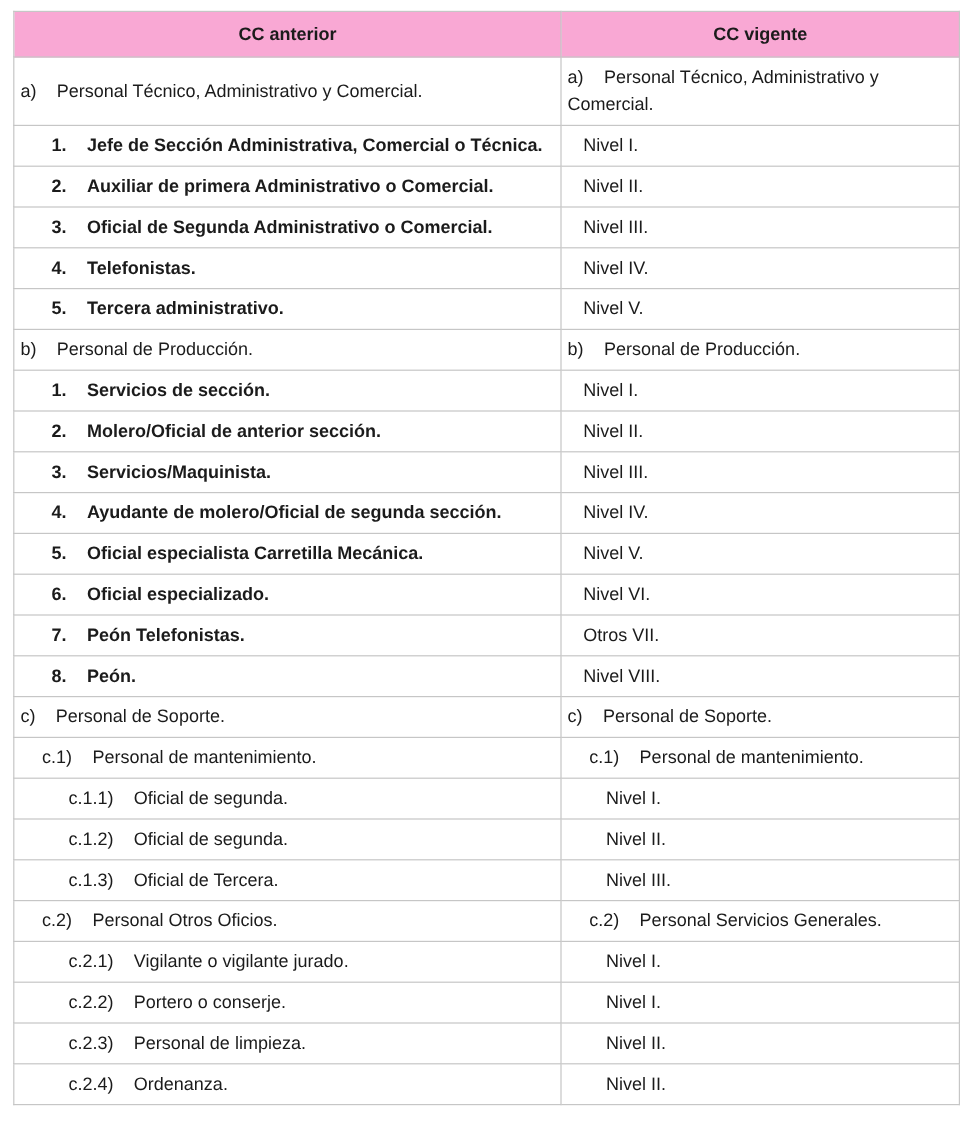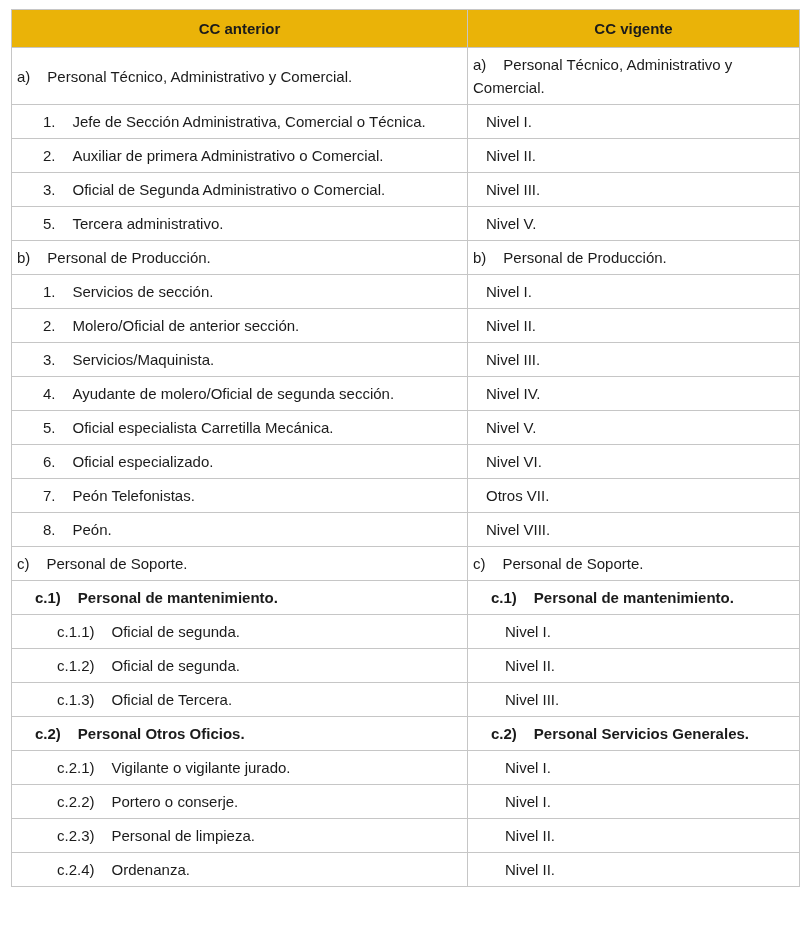--- a/index.html
+++ b/index.html
@@ -26,34 +26,34 @@
   }
   table.cc-table col.col-left  { width: 456px; }
   table.cc-table col.col-right { width: 332px; }
   table.cc-table th,
   table.cc-table td {
     border: 1px solid #c6c6c6;
     vertical-align: middle;
     padding: 5px 5px;
   }
   table.cc-table th {
-    background: #eab308;
+    background: #f9a8d4;
     font-weight: bold;
     text-align: center;
     padding: 7px 5px;
   }
   td p.cell-text {
     margin: 0;
     word-wrap: break-word;
   }
   .marker { padding-right: 17px; }
   
   .ind-letter { text-indent: 0; }
-  .ind-num    { text-indent: 26px; }
-  .ind-c1     { text-indent: 18px; font-weight: bold; }
+  .ind-num    { text-indent: 26px; font-weight: bold; }
+  .ind-c1     { text-indent: 18px; }
   .ind-c2     { text-indent: 40px; }
   .ind-nivel  { text-indent: 13px; }
   .ind-nivel2 { text-indent: 32px; }
 </style>
 </head>
 <body>
 
 <div class="page">
   <table class="cc-table">
     <colgroup>
@@ -94,20 +94,28 @@
         <tr>
           <td>
             <p class="cell-text ind-num"><span class="marker">3.</span><span>Oficial de Segunda Administrativo o Comercial.</span></p>
           </td>
           <td>
             <p class="cell-text ind-nivel"><span>Nivel III.</span></p>
           </td>
         </tr>
         <tr>
           <td>
+            <p class="cell-text ind-num"><span class="marker">4.</span><span>Telefonistas.</span></p>
+          </td>
+          <td>
+            <p class="cell-text ind-nivel"><span>Nivel IV.</span></p>
+          </td>
+        </tr>
+        <tr>
+          <td>
             <p class="cell-text ind-num"><span class="marker">5.</span><span>Tercera administrativo.</span></p>
           </td>
           <td>
             <p class="cell-text ind-nivel"><span>Nivel V.</span></p>
           </td>
         </tr>
         <tr>
           <td>
             <p class="cell-text ind-letter"><span class="marker">b)</span><span>Personal de Producción.</span></p>
           </td>

